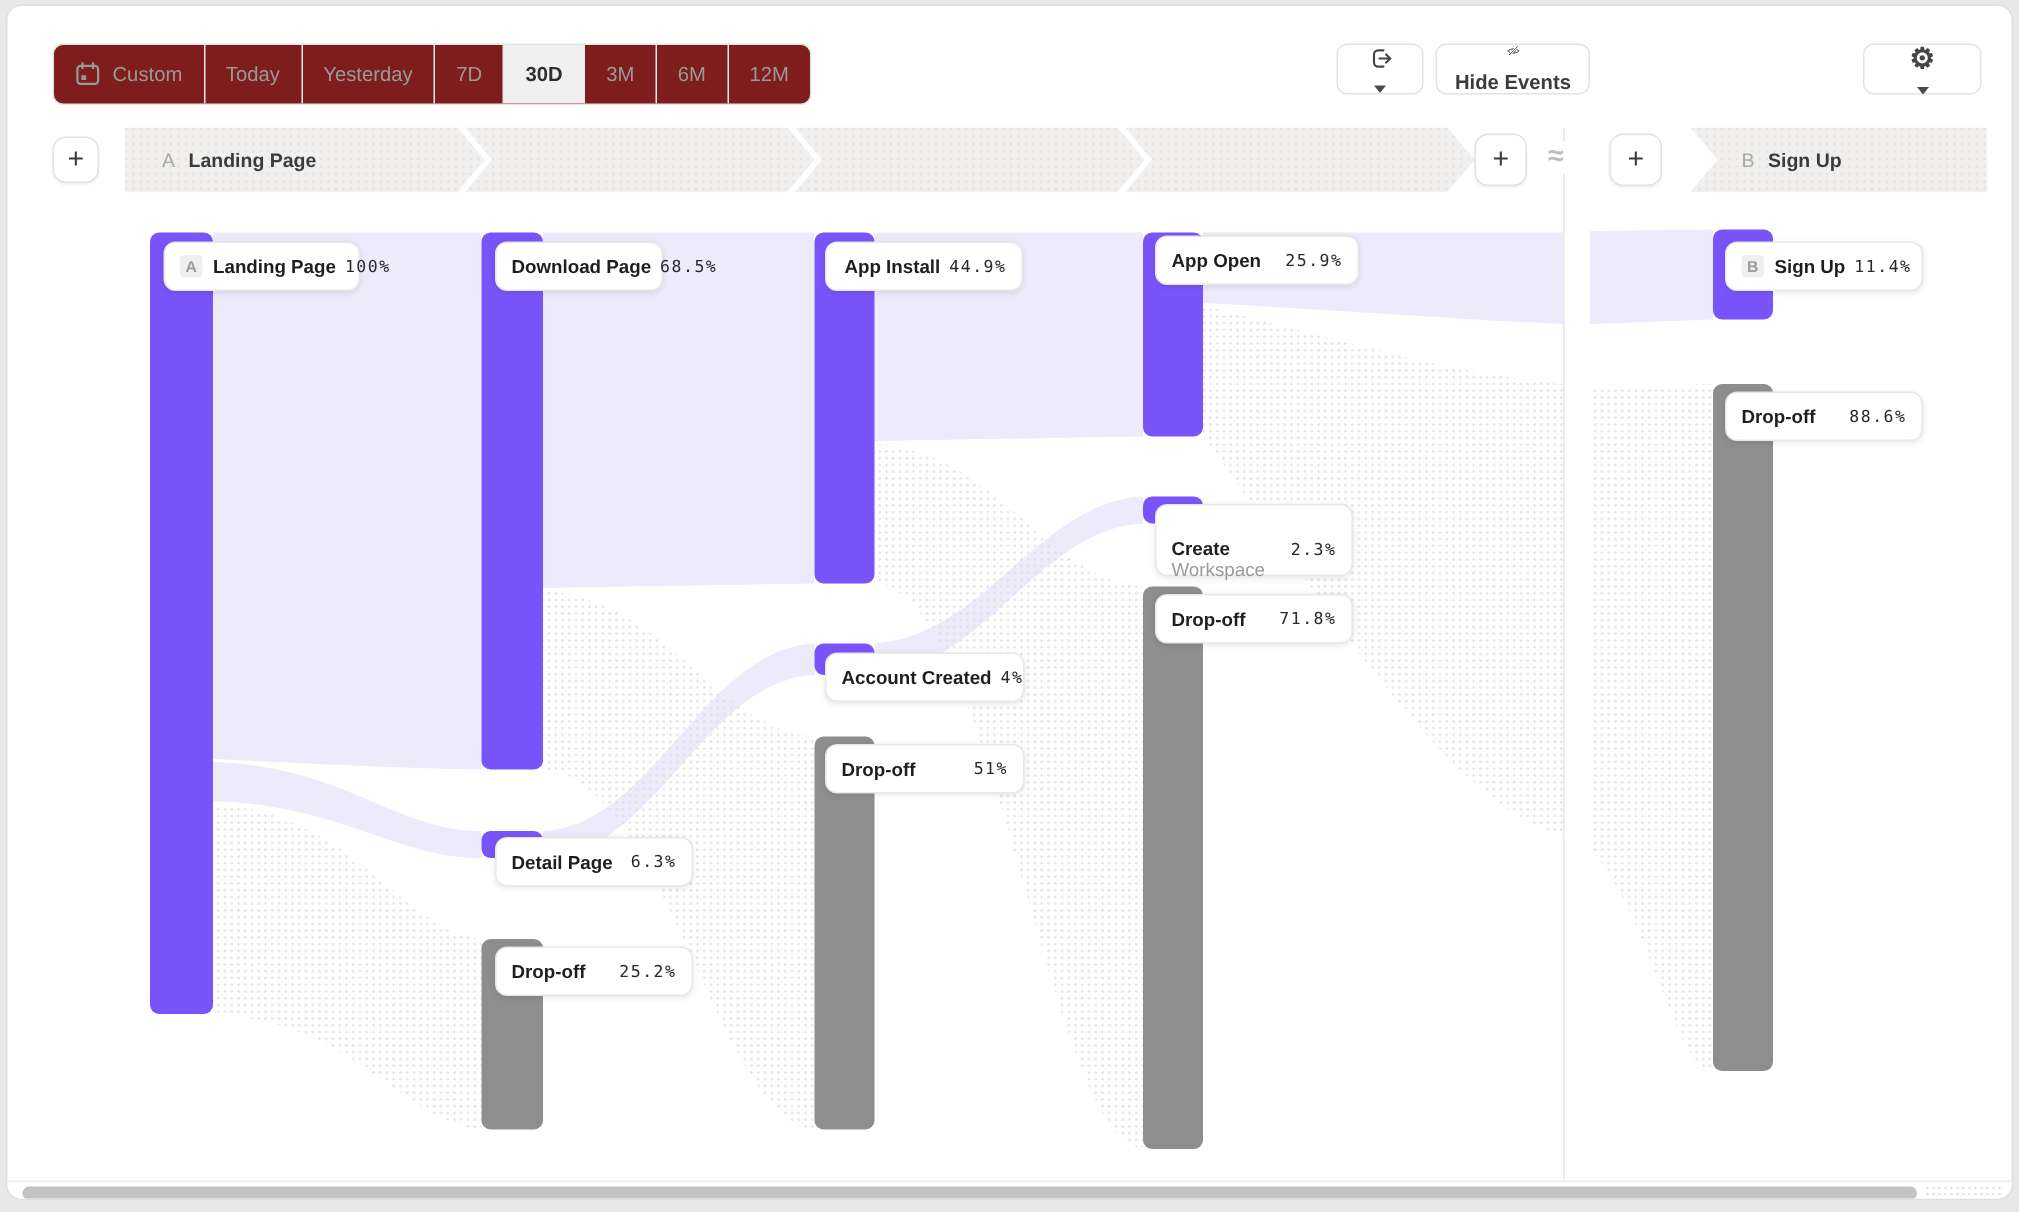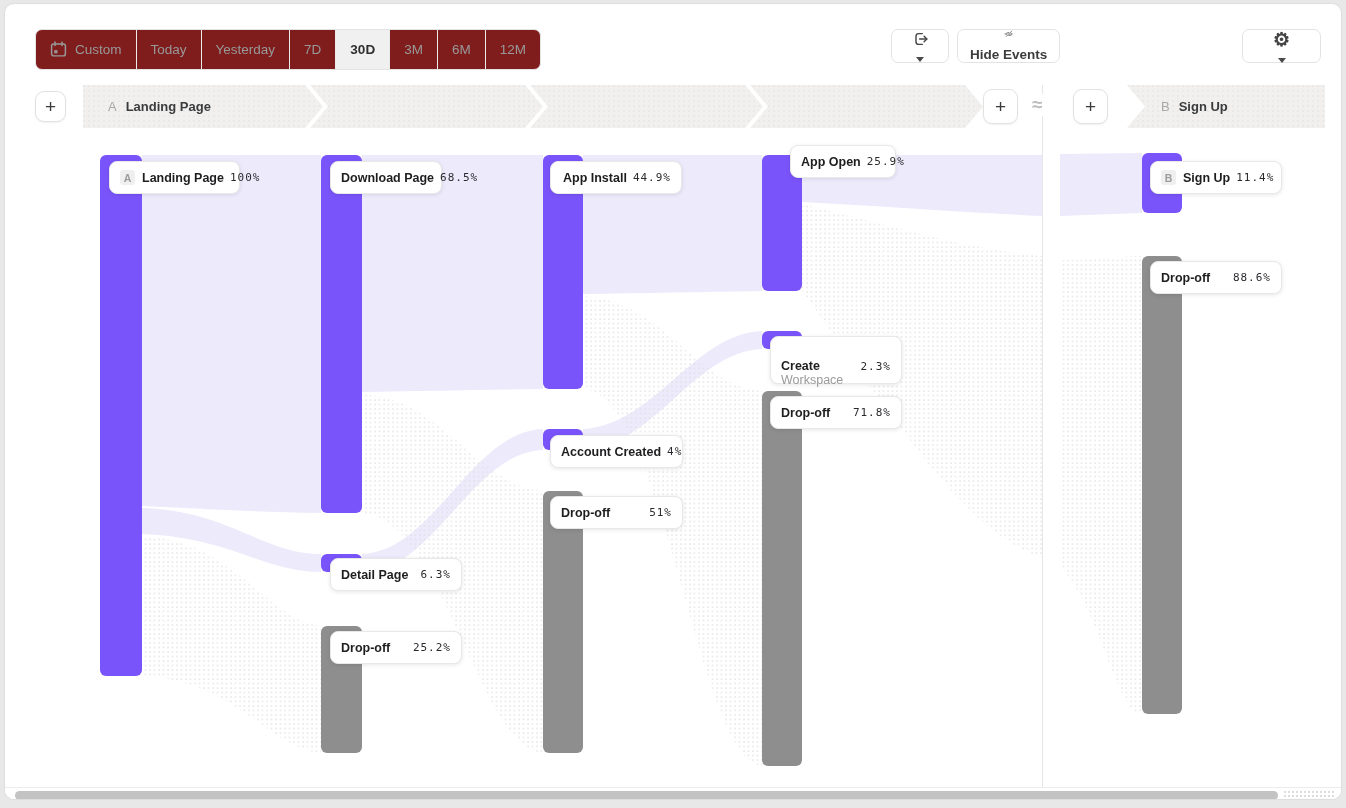--- a/index.html
+++ b/index.html
@@ -207,21 +207,21 @@
         <div class="node-bar step" style="left: 538px; top: 26px; width: 40px; height: 234px;"></div>
         <div class="node-label" style="left: 545px; top: 32px; width: 132px; align-items: flex-end;">
           <div class="lrow">
             <span class="lgroup">
               <span class="lname">App Install</span>
             </span>
             <span class="lval">44.9%</span>
           </div>
         </div>
         <div class="node-bar step" style="left: 757px; top: 26px; width: 40px; height: 136px;"></div>
-        <div class="node-label" style="left: 765px; top: 16px; width: 106px; margin-left: 20px;">
+        <div class="node-label" style="left: 765px; top: 28px; width: 136px;">
           <div class="lrow">
             <span class="lgroup">
               <span class="lname">App Open</span>
             </span>
             <span class="lval">25.9%</span>
           </div>
         </div>
         <div class="node-bar step" style="left: 757px; top: 202px; width: 40px; height: 18px;"></div>
         <div class="node-label two" style="left: 765px; top: 207px; width: 132px; height: 48px;">
           <div class="lrow">

